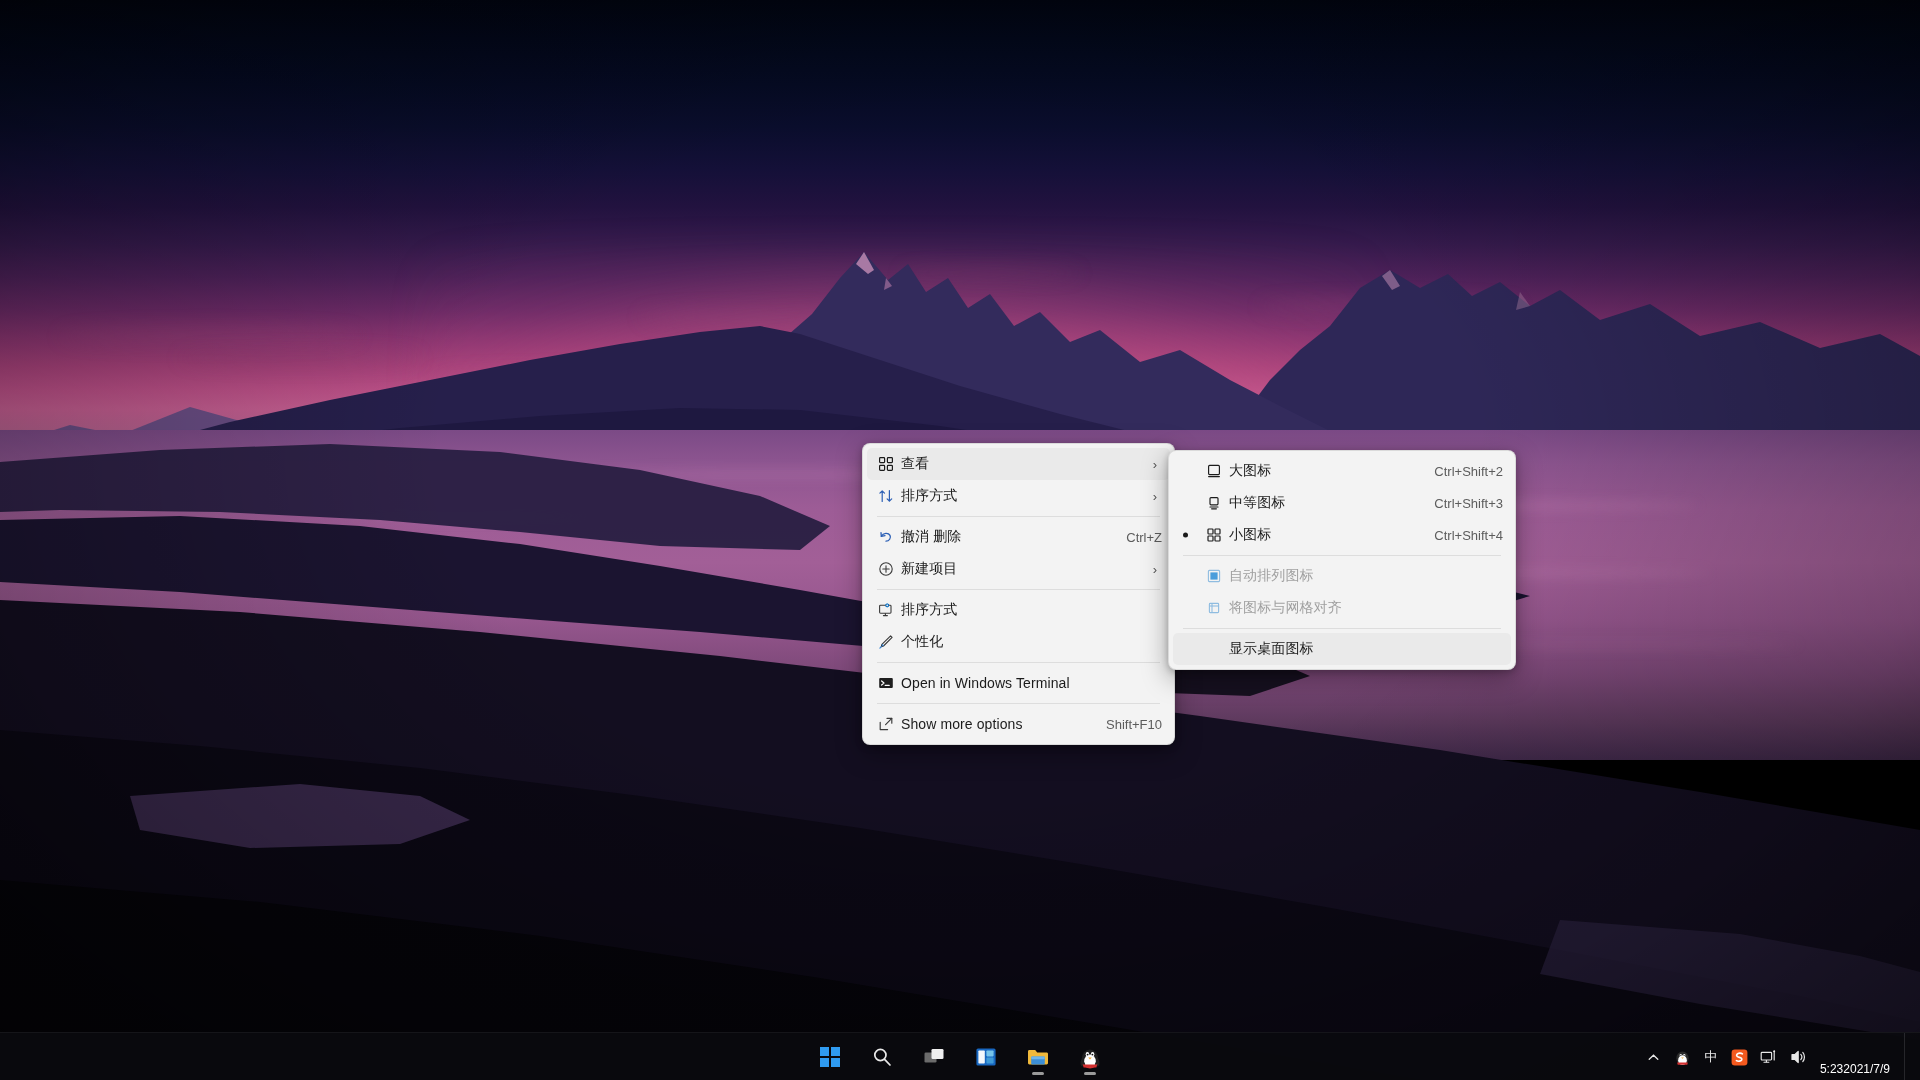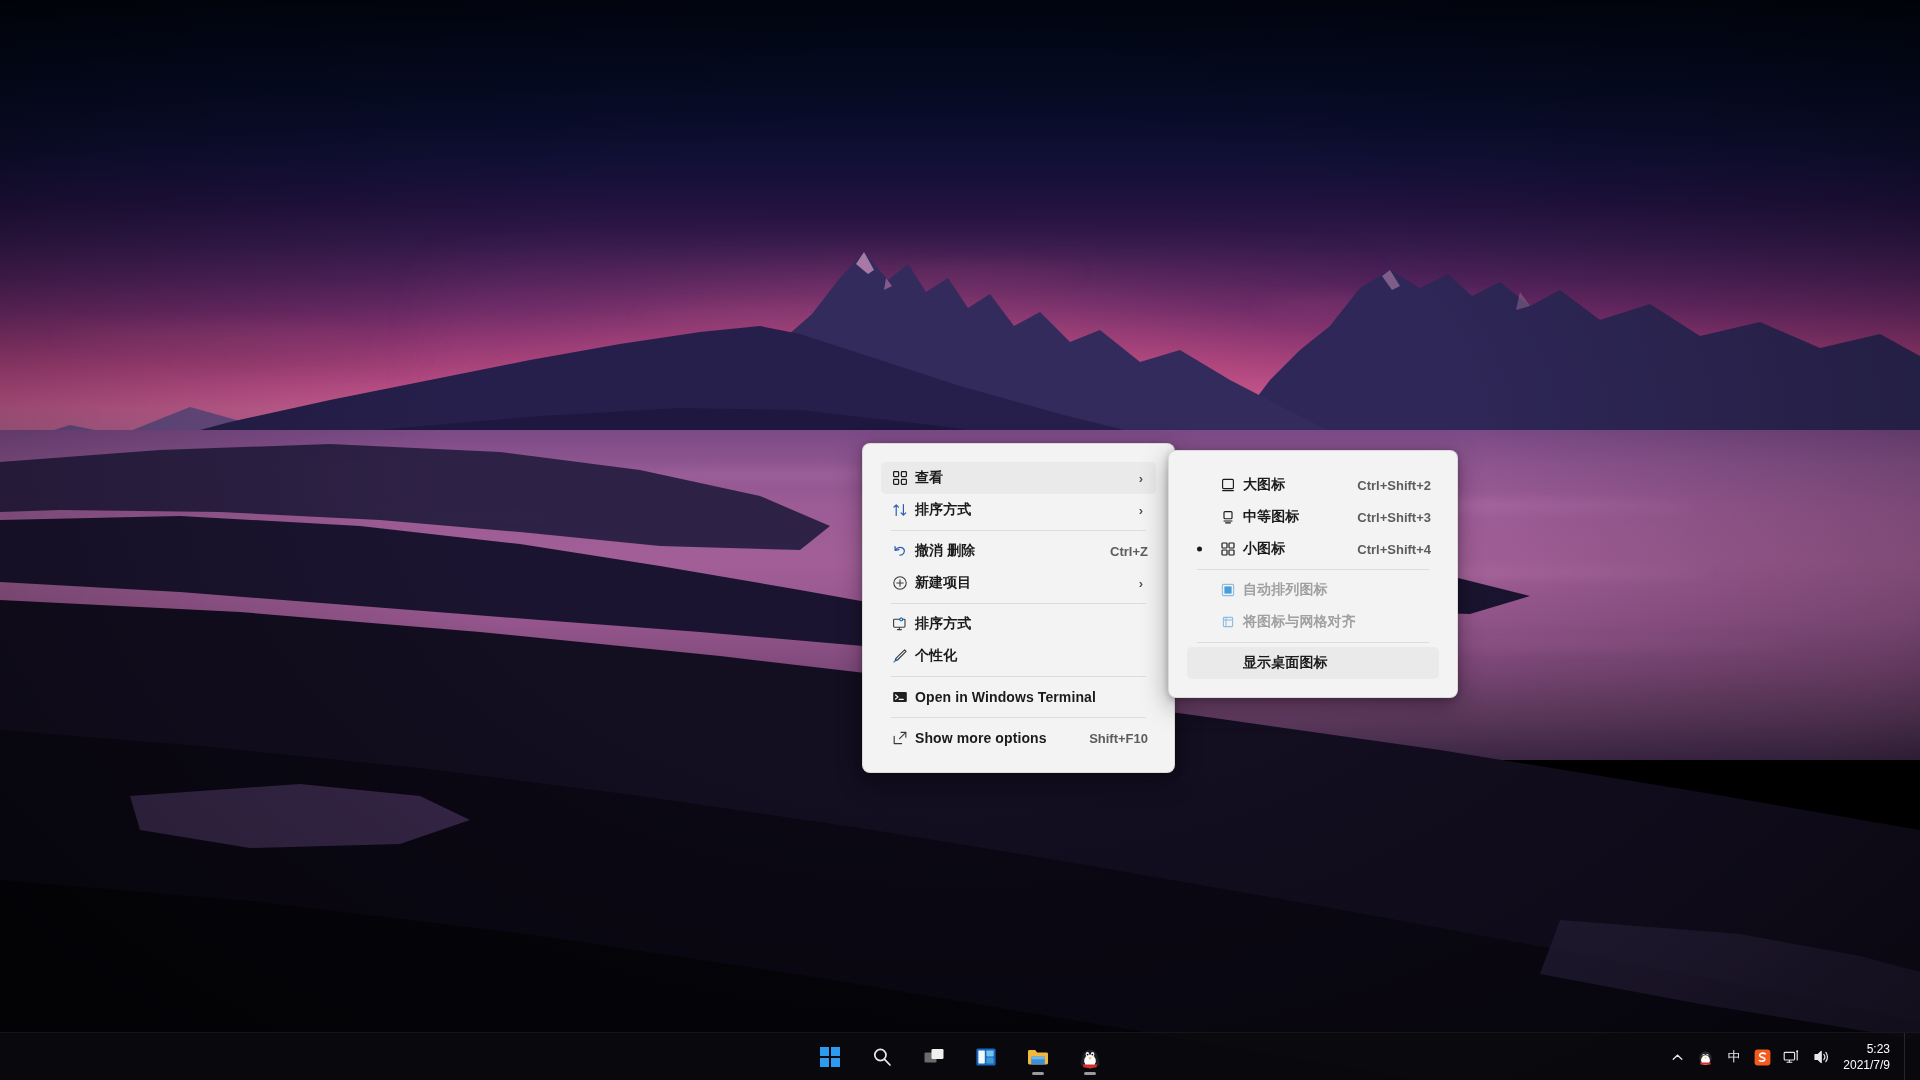--- a/index.html
+++ b/index.html
@@ -57,28 +57,27 @@
     pointer-events:none;
   }
 
   
   .ctx-menu {
     position:absolute;
     background:#f3f3f3;
     border:1px solid rgba(0,0,0,0.10);
     border-radius:8px;
     box-shadow:0 8px 26px rgba(0,0,0,0.34), 0 2px 7px rgba(0,0,0,0.22);
-    padding:18px;
+    padding:4px;
     font-size:14px;
     color:#1b1b1b;
     user-select:none;
-    font-weight:bold;
   }
   #main-menu  { left:862px; top:443px; width:313px; }
-  #sub-menu   { left:1168px; top:450px; width:290px; }
+  #sub-menu   { left:1168px; top:450px; width:348px; }
 
   .mi {
     position:relative; display:flex; align-items:center;
     height:32px; border-radius:5px; padding:0 8px 0 4px;
     cursor:default; white-space:nowrap;
   }
   .mi.hl    { background:#eaeaea; }
   .mi.disabled { color:#a0a0a0; }
 
   .mi .ic {
@@ -123,21 +122,21 @@
   #tb-right {
     position:absolute; right:0; top:0; height:48px;
     display:flex; align-items:center; gap:2px; padding-right:8px;
   }
   .tray-btn {
     height:40px; min-width:26px; padding:0 5px; border-radius:4px;
     display:flex; align-items:center; justify-content:center;
     color:#e8e8e8; font-size:13px; cursor:default;
   }
   #clock {
-    display:flex; flex-direction:column; align-items:flex-end;
+    display:flex; flex-direction:row; align-items:flex-end;
     justify-content:center; height:40px; padding:0 10px 0 6px;
     color:#fff; font-size:12px; line-height:1.35; border-radius:4px; cursor:default;
   }
   #show-desktop {
     width:8px; height:48px; margin-left:2px;
     border-left:1px solid rgba(255,255,255,0.12);
   }
 </style>
 </head>
 <body>

